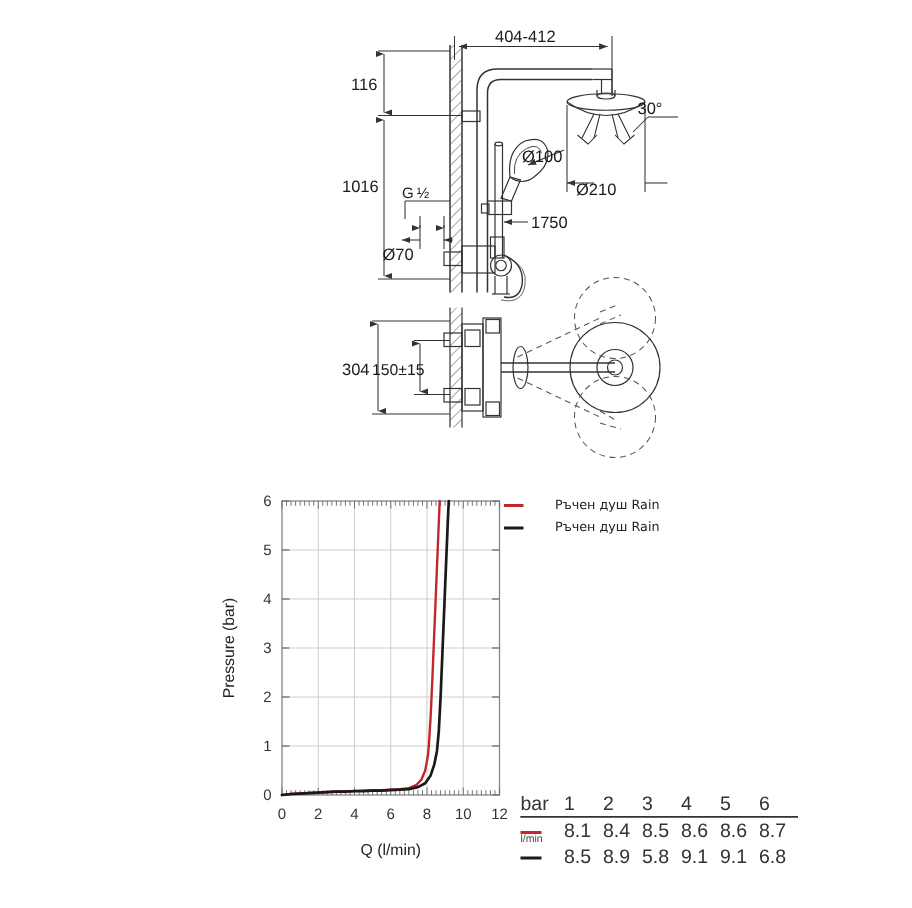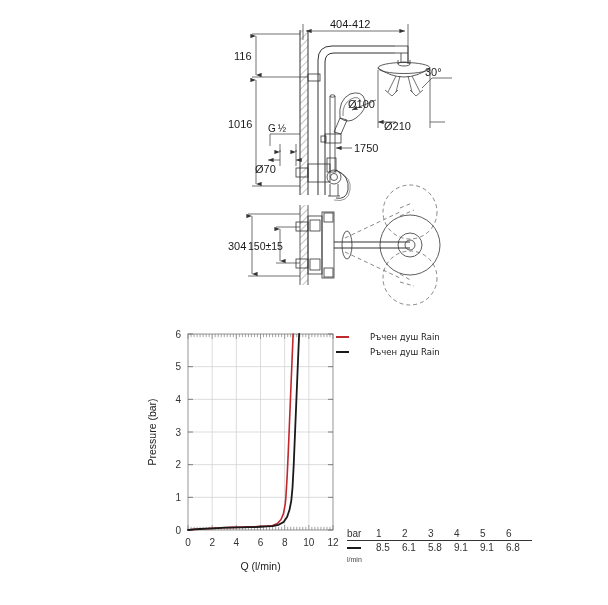--- a/index.html
+++ b/index.html
@@ -74,21 +74,21 @@
     font-family: "DejaVu Sans", sans-serif;
     padding-left: 15px;
   }
 
   
   .data-table {
     position: absolute;
     left: 347px;
     top: 527px;
     border-collapse: collapse;
-    font-size: 10px;
+    font-size: 13px;
     color: #333;
     font-family: "Liberation Sans", sans-serif;
   }
   .data-table td, .data-table th {
     padding: 1px 5px 1px 0;
     text-align: left;
     font-weight: normal;
     min-width: 21px;
   }
   .data-table .hdr-row th {
@@ -461,23 +461,32 @@
         <th>1</th>
         <th>2</th>
         <th>3</th>
         <th>4</th>
         <th>5</th>
         <th>6</th>
       </tr>
     </thead>
     <tbody>
       <tr>
+        <td class="swatch-cell"><span class="tbl-swatch red"></span></td>
+        <td>8.1</td>
+        <td>8.4</td>
+        <td>8.5</td>
+        <td>8.6</td>
+        <td>8.6</td>
+        <td>8.7</td>
+      </tr>
+      <tr>
         <td class="swatch-cell"><span class="tbl-swatch black"></span></td>
         <td>8.5</td>
-        <td>6.1</td>
+        <td>8.9</td>
         <td>5.8</td>
         <td>9.1</td>
         <td>9.1</td>
         <td>6.8</td>
       </tr>
     </tbody>
   </table>
   <div class="unit-under">l/min</div>
 
 </div>

